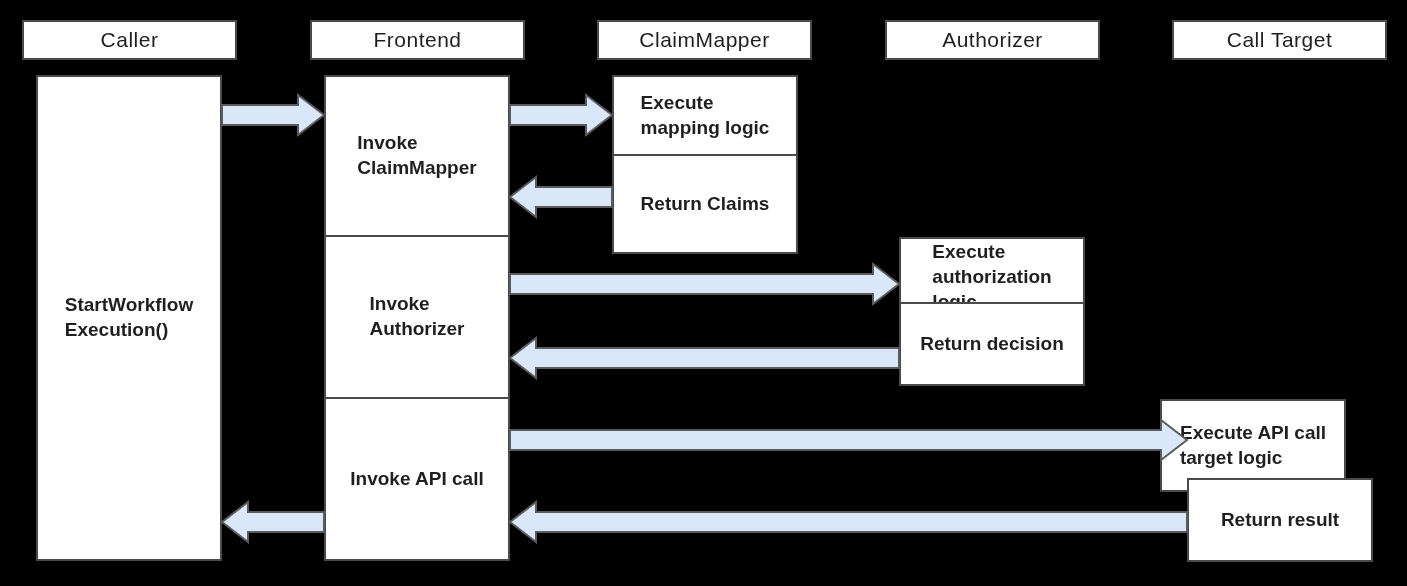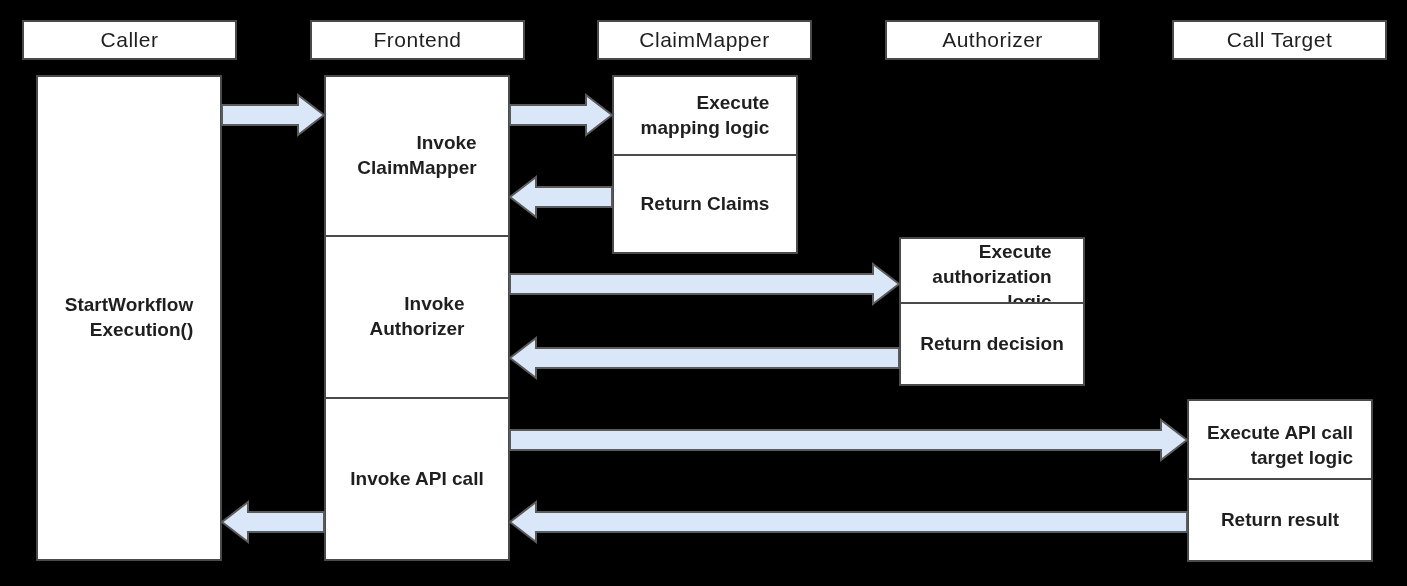--- a/index.html
+++ b/index.html
@@ -26,21 +26,21 @@
     font-size:21px;font-weight:400;letter-spacing:0.5px;
     color:var(--text);
   }
   .cell{
     position:absolute;
     width:186px;
     background:var(--box-fill);
     border:2px solid var(--box-border);
     box-sizing:border-box;
     display:flex;align-items:center;justify-content:center;
-    text-align:right;
+    text-align:left;
     font-size:19px;font-weight:700;line-height:1.3;
     color:var(--text);
   }
   .cell span, .hdr span{white-space:pre-line;}
   #arrows-svg{position:absolute;left:0;top:0;pointer-events:none;}
 </style>
 </head>
 <body>
 
 <div id="canvas">
@@ -88,21 +88,21 @@
 
   <div class="cell" style="left:899px;top:237px;height:81px">
     <span>Execute
 authorization
 logic</span>
   </div>
   <div class="cell" style="left:899px;top:302px;height:84px">
     <span>Return decision</span>
   </div>
 
-  <div class="cell" style="left:1187px;top:399px;height:93px">
+  <div class="cell" style="left:1160px;top:399px;height:93px">
     <span>Execute API call
 target logic</span>
   </div>
   <div class="cell" style="left:1187px;top:478px;height:84px">
     <span>Return result</span>
   </div>
 
   <svg id="arrows-svg" width="1407" height="586" viewBox="0 0 1407 586">
       <polygon points="222,105 298,105 298,95 324,115 298,135 298,125 222,125" fill="#d9e7f8" stroke="#5b5b5b" stroke-width="2"></polygon>
       <polygon points="510,105 586,105 586,95 612,115 586,135 586,125 510,125" fill="#d9e7f8" stroke="#5b5b5b" stroke-width="2"></polygon>

